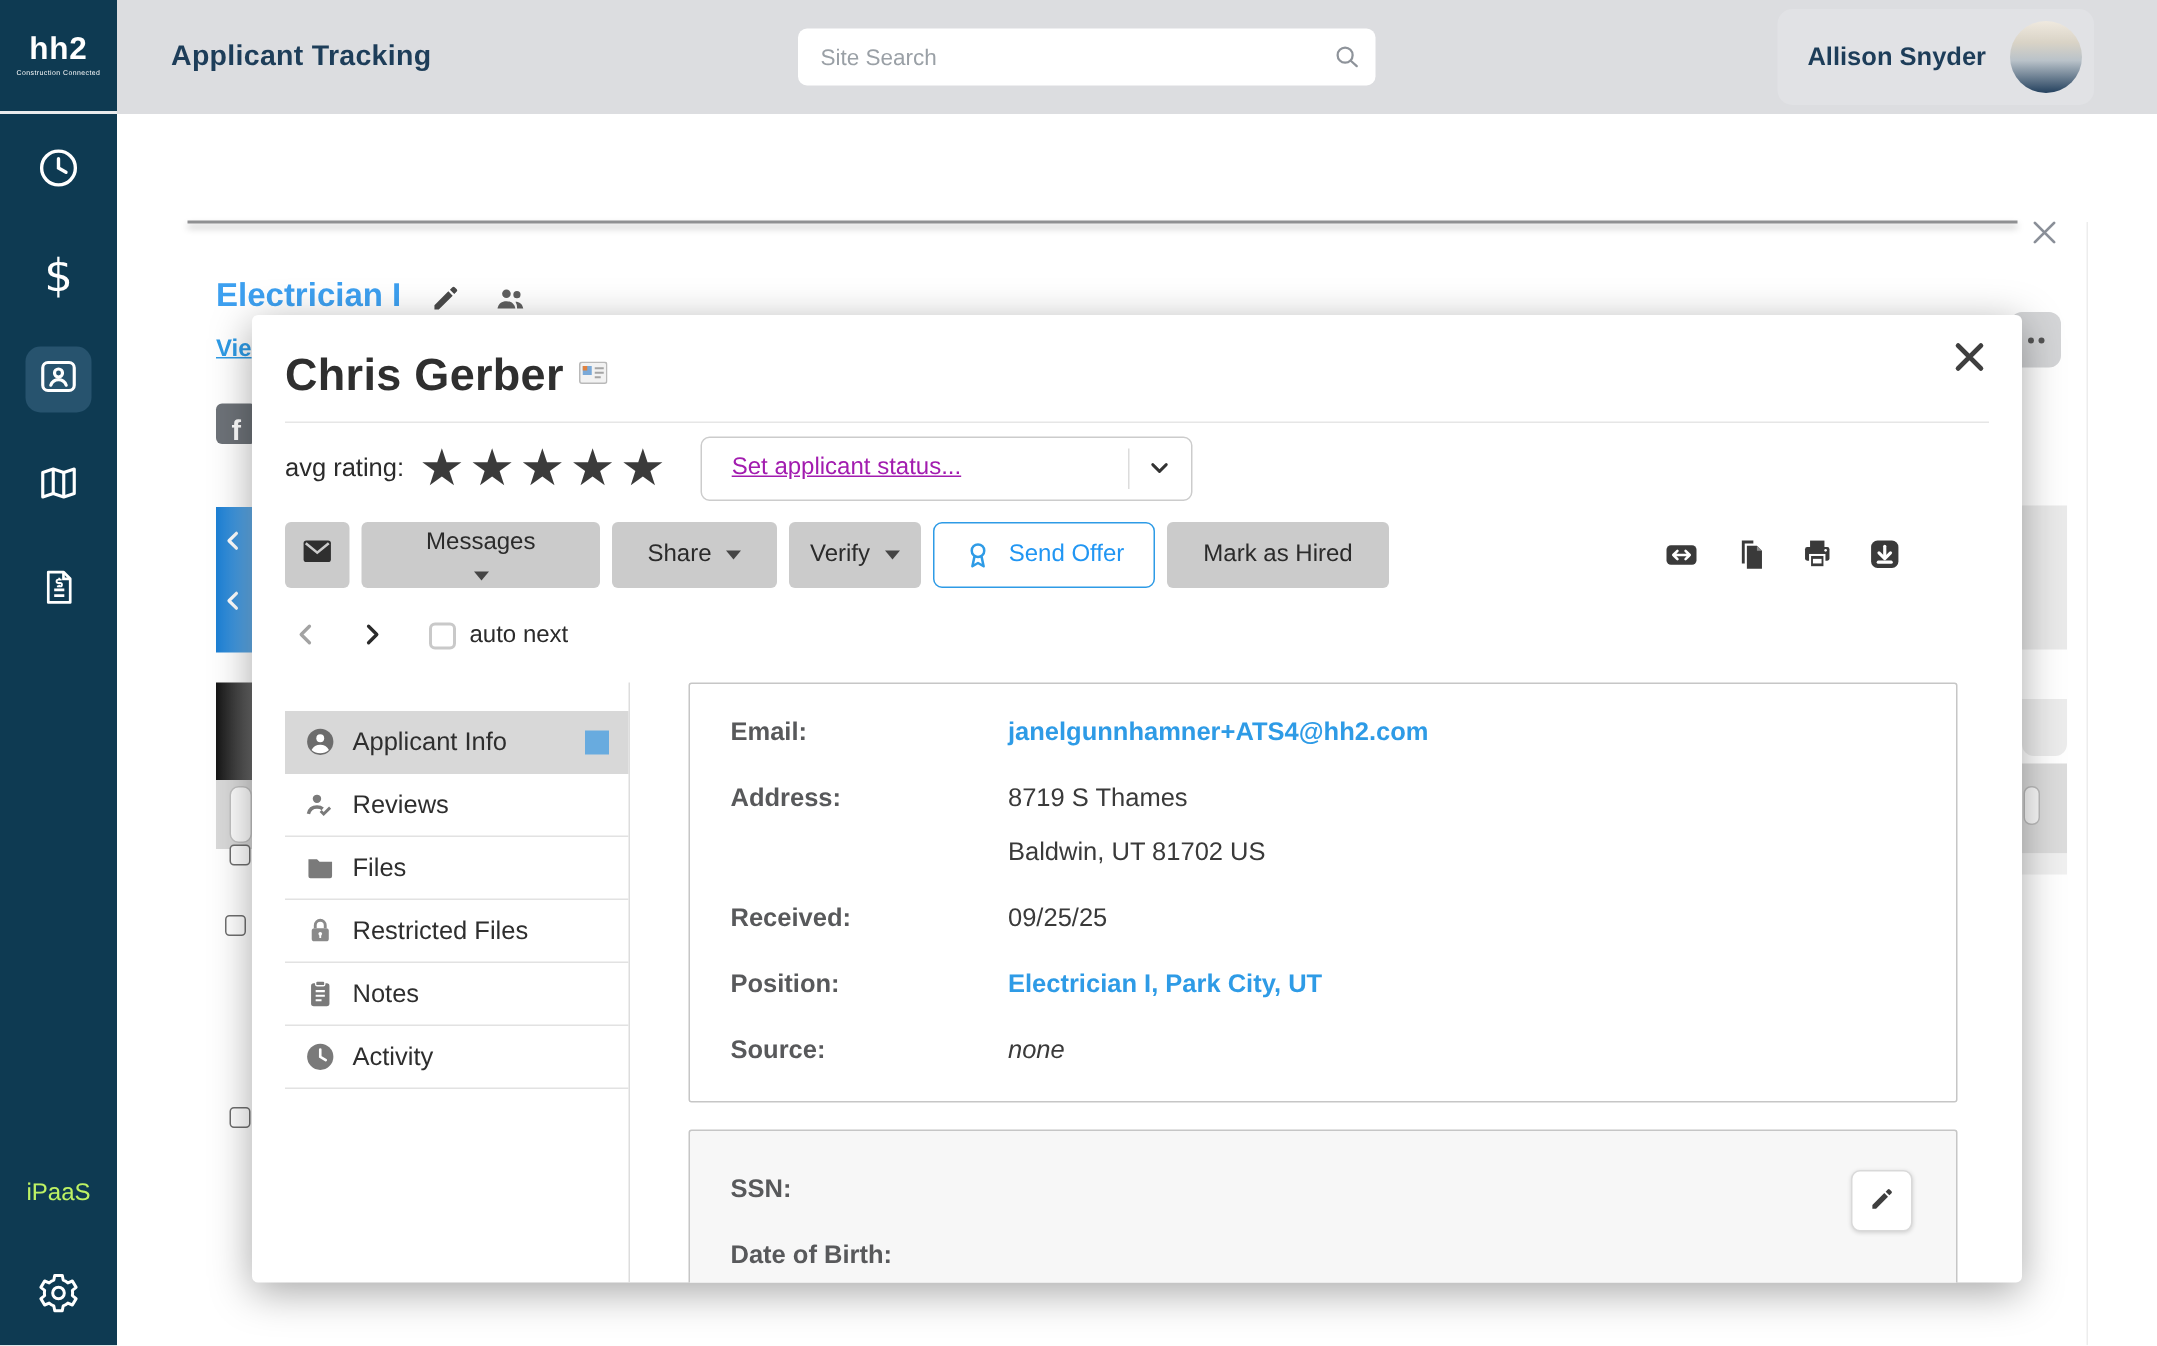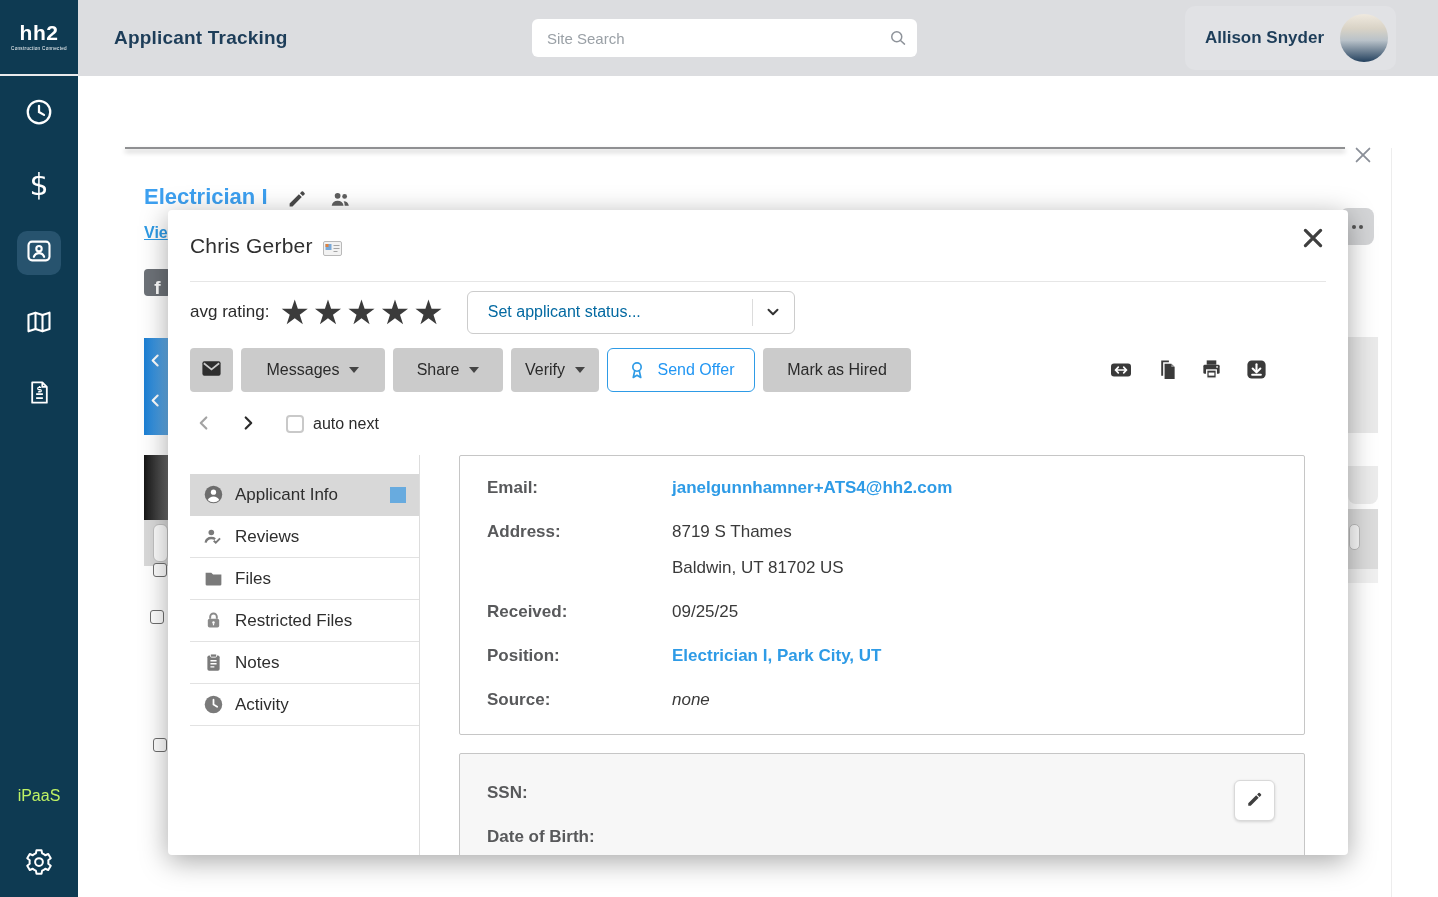--- a/index.html
+++ b/index.html
@@ -44,33 +44,33 @@
   .btn-frag { position:absolute; left:153px; top:524px; width:15px; height:38px; background:#fdfdfd; border:1px solid #c2c2c2; border-radius:6px; z-index:1; }
   .bg-checkbox { position:absolute; width:14px; height:14px; border:1.5px solid #6f6f6f; border-radius:3px; background:#fff; cursor:pointer; z-index:1; }
   .more-btn { position:absolute; left:1340px; top:208px; width:34px; height:37px; background:#d4d5d7; border-radius:8px; display:flex; align-items:center; justify-content:center; gap:3px; cursor:pointer; z-index:1; }
   .more-btn i { width:4px; height:4px; border-radius:50%; background:#555; }
   .rfrag { position:absolute; z-index:1; }
 
   
   .modal { position:absolute; left:168px; top:210px; width:1180px; height:645px; background:#fff; border-radius:4px; box-shadow:0 6px 28px rgba(0,0,0,.35); z-index:10; overflow:hidden; }
   .modal-close { position:absolute; top:15px; right:18px; width:30px; height:30px; cursor:pointer; }
   .name-row { position:absolute; left:22px; top:24px; display:flex; align-items:flex-start; }
-  .applicant-name { font-size:21px; font-weight:normal; color:#2f2f2f; letter-spacing:.2px; }
+  .applicant-name { font-size:30px; font-weight:bold; color:#2f2f2f; letter-spacing:.2px; }
   .vcard { margin:7px 0 0 10px; cursor:pointer; }
   .mod-divider { position:absolute; left:22px; right:22px; top:71px; height:1px; background:#e6e6e6; }
   .rating-row { position:absolute; left:22px; top:77px; height:50px; display:flex; align-items:center; }
   .rating-label { font-size:17px; color:#2b2b2b; }
   .stars { font-size:34px; color:#3b3b3b; letter-spacing:3px; margin-left:10px; line-height:34px; cursor:pointer; font-family:"DejaVu Sans",sans-serif; }
   .status-select { margin-left:20px; width:328px; height:43px; border:1px solid #ccc; border-radius:6px; display:flex; align-items:center; cursor:pointer; background:#fff; }
-  .status-text { flex:1; padding-left:20px; font-size:16px; color:#0369a1; }
+  .status-text { flex:1; padding-left:20px; font-size:16px; color:#a21caf;text-decoration:underline; }
   .status-caret { width:42px; height:27px; border-left:1px solid #dcdcdc; display:flex; align-items:center; justify-content:center; }
   .actions-row { position:absolute; left:22px; right:22px; top:138px; height:44px; display:flex; align-items:center; gap:8px; }
   .btn { height:44px; border:none; border-radius:4px; background:#cbcbcb; color:#2b2b2b; font-size:16px; font-family:inherit; display:flex; align-items:center; justify-content:center; gap:10px; cursor:pointer; }
   .btn-mail { width:43px; }
-  .btn-messages { width:144px; }
+  .btn-messages { width:159px;flex-direction:column; }
   .btn-share { width:110px; }
   .btn-verify { width:88px; }
   .btn-offer { width:148px; background:#fff; border:1px solid #2e9be6; border-radius:6px; color:#2196f3; }
   .btn-hired { width:148px; }
   .caret { width:0; height:0; border-left:5px solid transparent; border-right:5px solid transparent; border-top:6px solid #454545; }
   .icon-group { margin-left:auto; padding-right:58px; display:flex; align-items:center; gap:21px; }
   .icon-btn { width:24px; height:24px; background:none; border:none; cursor:pointer; padding:0; }
   .pager-row { position:absolute; left:22px; top:198px; height:32px; display:flex; align-items:center; }
   .pg-btn { width:28px; height:28px; background:none; border:none; cursor:pointer; padding:0; }
   .pg-next { margin-left:16px; }

